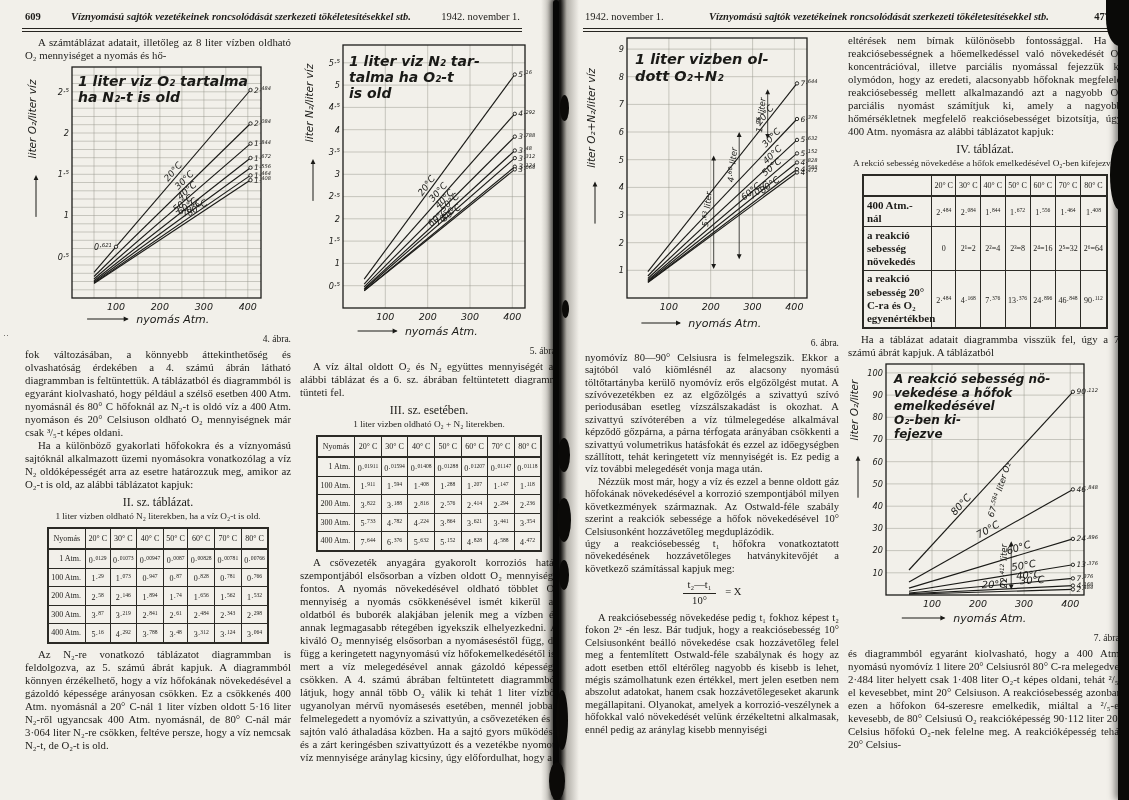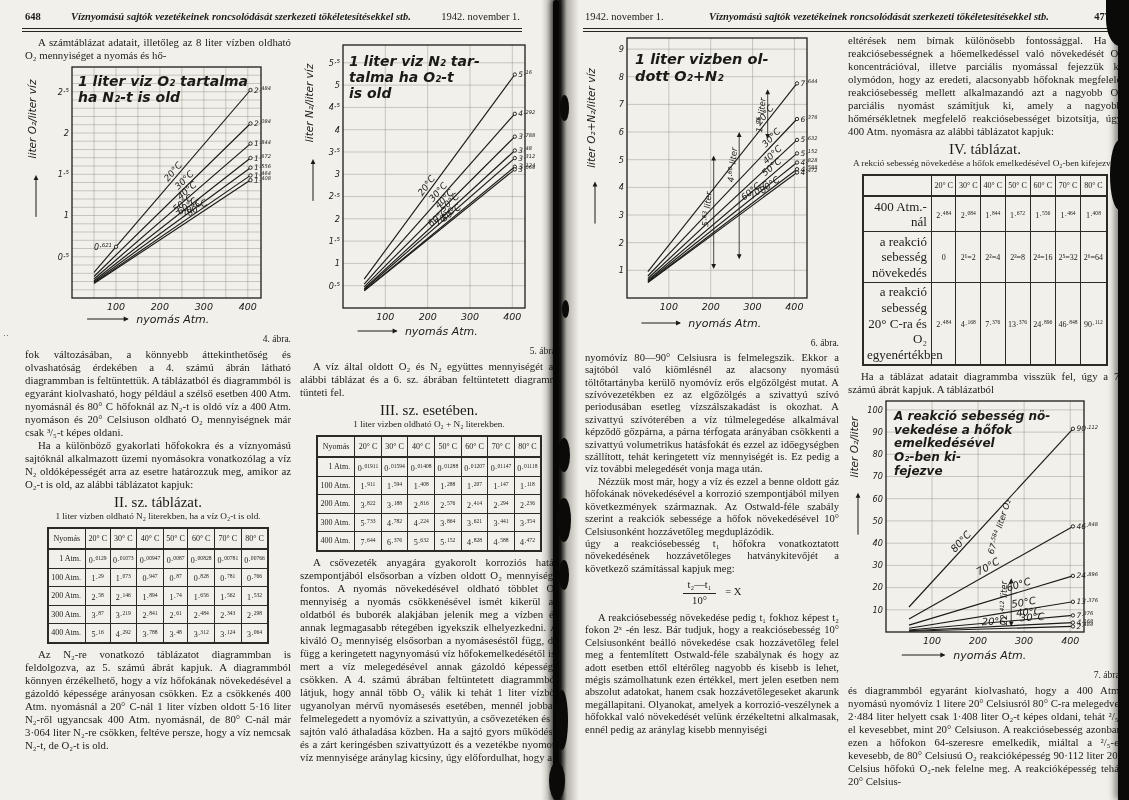--- a/index.html
+++ b/index.html
@@ -10,28 +10,28 @@
   .hdr .pgnum{font-weight:bold;}
   .hdr .ttl{font-style:italic;font-weight:bold;}
   .rule2{position:absolute;top:28px;height:2px;border-top:1.7px solid #26241f;border-bottom:0.8px solid #26241f;}
   
   .col{position:absolute;font-size:10.8px;line-height:13px;text-align:justify;}
   #r-col1{font-size:10.6px;line-height:12.4px;}
   p{margin:0;}
   p.ind{text-indent:13px;}
   p.sp{margin-top:2px;}
   
-  .tbl-title{text-align:center;font-size:15px;margin:5px 0 1px;}
+  .tbl-title{text-align:center;font-size:12px;margin:5px 0 1px;}
   .tbl-sub{text-align:center;font-size:9.2px;margin:0 0 4px;}
   table.dtable{border-collapse:collapse;margin:0 auto 4px;border:2px solid #2b2a25;font-size:8px;}
   .dtable th,.dtable td{border:1px solid #2b2a25;padding:1.5px 2.5px;text-align:center;font-weight:normal;
                         font-family:"Liberation Serif","DejaVu Serif",serif;}
   .dtable thead th{border-bottom:2.4px solid #2b2a25;padding:3px 2.5px;border-radius:7px;}
   .dtable td.rowh{text-align:right;padding-right:4px;}
-  table[data-name="table-4"] td.rowh{font-size:13px;line-height:1.2;text-align:right;max-width:60px;}
+  table[data-name="table-4"] td.rowh{font-size:11px;line-height:1.2;text-align:left;max-width:60px;font-weight:bold;}
   .dec{font-size:70%;vertical-align:0.45em;}
   
   figure{margin:0;text-align:center;}
   figcaption{text-align:right;font-size:9.5px;margin-top:2px;}
   svg text{font-family:"DejaVu Sans",sans-serif;fill:#1a1a17;}
   
   .formula{text-align:center;margin:4px 0 5px;font-size:10.6px;}
   .frac{display:inline-block;text-align:center;vertical-align:middle;}
   .frac .num{display:block;border-bottom:1px solid #26241f;padding:0 5px 1px;}
   .frac .den{display:block;padding-top:1px;}
@@ -45,21 +45,21 @@
   .edge-bump2{position:absolute;left:1110px;top:140px;width:19px;height:70px;background:#0a0a08;border-radius:55% 0 0 55%;}
   .blob{position:absolute;background:#0b0a08;border-radius:50%;}
   .mark{position:absolute;font-size:9px;color:#3a3832;}
 </style>
 </head>
 <body>
 
 <div id="scan" data-name="scanned-journal-spread">
 
   <div class="hdr" style="left:25px;width:495px;" data-name="left-page-header">
-    <span class="pgnum" data-name="left-page-number">648</span>
+    <span class="pgnum" data-name="left-page-number">609</span>
     <span class="ttl" data-name="left-running-title">Víznyomású sajtók vezetékeinek roncsolódását szerkezeti tökéletesítésekkel stb.</span>
     <span data-name="left-issue-date">1942. november 1.</span>
   </div>
   <div class="rule2" style="left:22px;width:500px;" data-name="left-header-rule"></div>
 
   <div class="hdr" style="left:585px;width:525px;" data-name="right-page-header">
     <span data-name="right-issue-date">1942. november 1.</span>
     <span class="ttl" data-name="right-running-title">Víznyomású sajtók vezetékeinek roncsolódását szerkezeti tökéletesítésekkel stb.</span>
     <span class="pgnum" data-name="right-page-number">477</span>
   </div>

